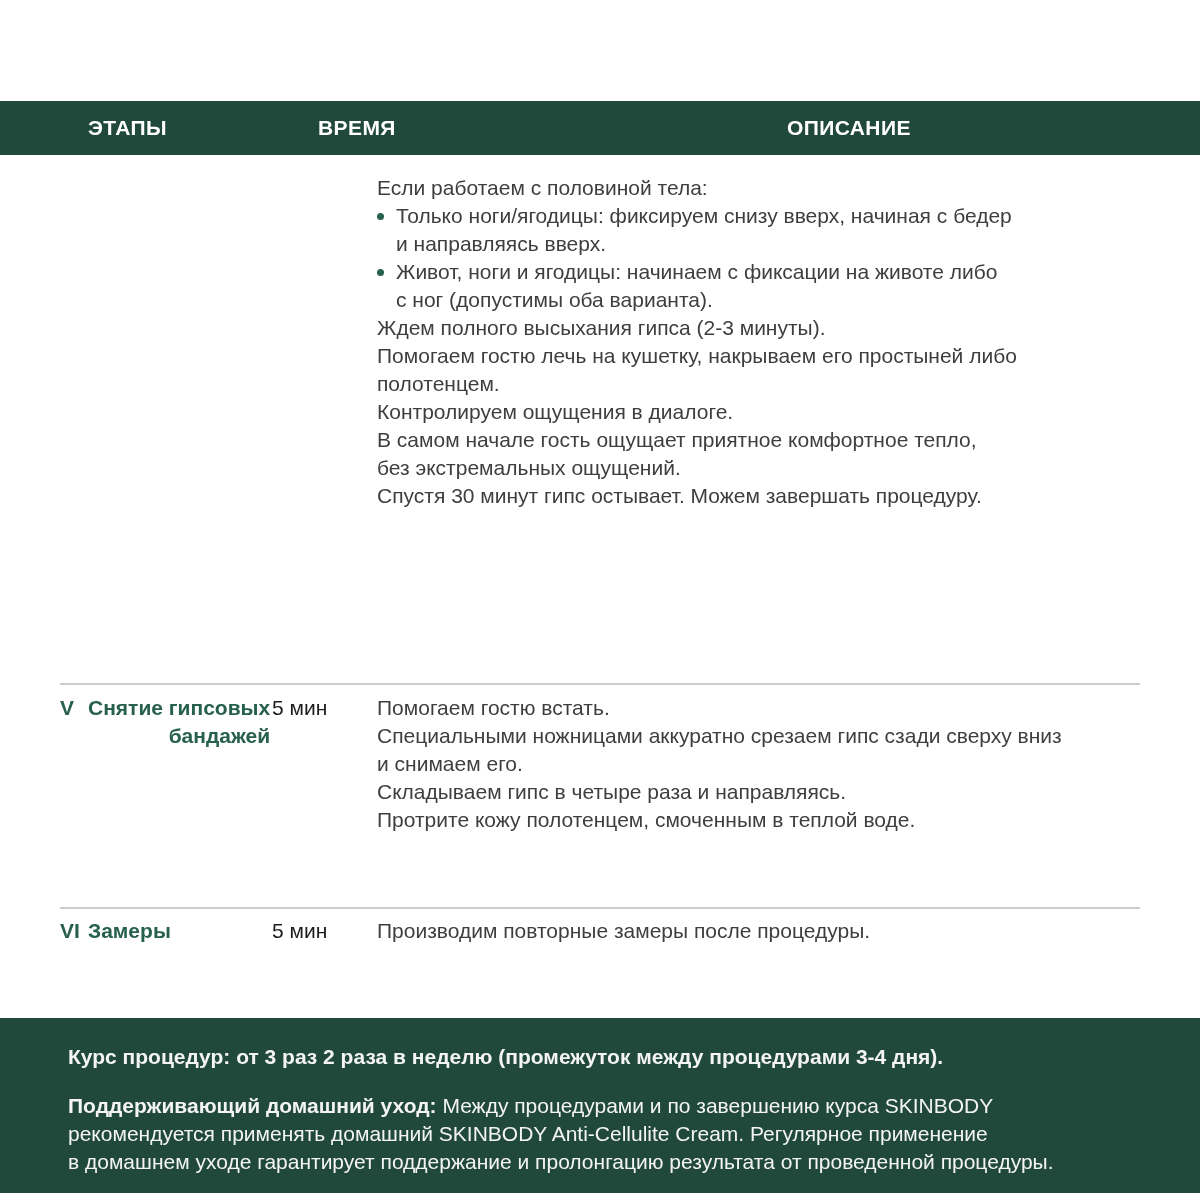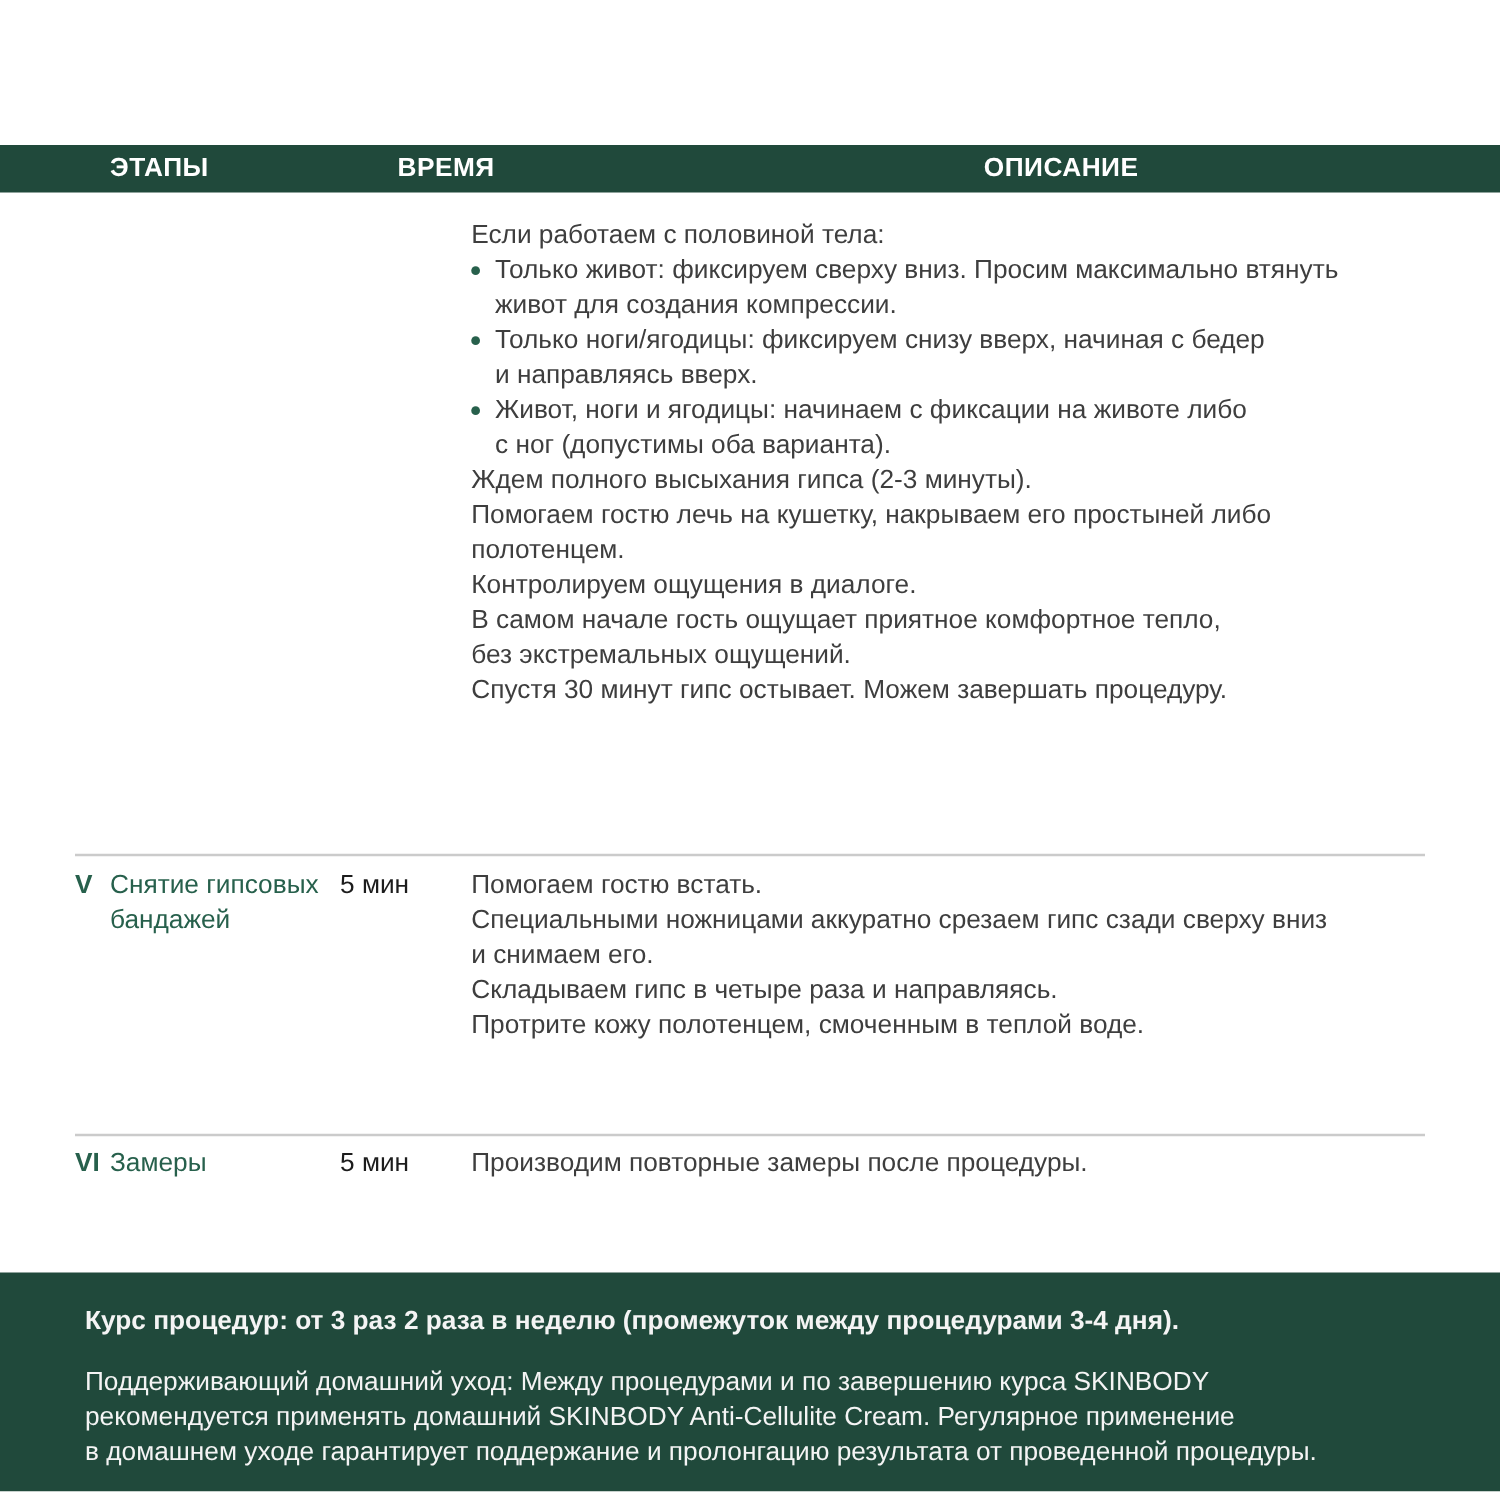--- a/index.html
+++ b/index.html
@@ -19,22 +19,22 @@
     height: 1200px;
     background: #ffffff;
     font-family: "Liberation Sans", sans-serif;
     color: var(--body-text);
     overflow: hidden;
   }
 
   
   .header-bar {
     position: absolute;
-    top: 116px; left: 0; right: 0;
-    height: 38px;
+    top: 101px; left: 0; right: 0;
+    height: 54px;
     background: var(--brand-green);
   }
   .header-bar .hlabel {
     position: absolute;
     top: 50%;
     transform: translateY(-50%);
     color: var(--header-text);
     font-weight: bold;
     font-size: 21px;
     letter-spacing: 0.4px;
@@ -65,23 +65,24 @@
     flex-shrink: 0;
   }
   .numeral {
     display: inline-block;
     width: 28px;
     flex-shrink: 0;
     font-weight: bold;
     color: var(--accent-green);
   }
   .stage-title {
-    font-weight: normal;
+    font-weight: bold;
     color: var(--accent-green);
     white-space: pre-line;
+    text-align: right;
   }
   .c2 {
     width: 105px;
     flex-shrink: 0;
     font-weight: normal;
     color: var(--time-text);
   }
   .c3 { flex: 1; padding-right: 64px; }
   .c3 > * + * { margin-top: 26px; }
   .para { margin: 0; white-space: pre-line; }
@@ -120,21 +121,21 @@
     height: 175px;
     background: var(--brand-green);
     color: var(--footer-text);
     padding: 25px 40px 0 68px;
     font-size: 21px;
     line-height: 28px;
   }
   .footer p { margin: 0; }
   .footer .course { font-weight: bold; }
   .footer .homecare { margin-top: 21px; white-space: pre-line; }
-  .footer .homecare b { font-weight: normal; }
+  .footer .homecare b { font-weight: bold; }
 </style>
 </head>
 <body>
 
 <div class="page">
 
   <div class="header-bar">
     <span class="hlabel h-stages">ЭТАПЫ</span>
     <span class="hlabel h-time">ВРЕМЯ</span>
     <span class="hlabel h-desc">ОПИСАНИЕ</span>
@@ -143,22 +144,20 @@
   <div id="rows">
       <div class="row row-0">
         <div class="c1">
           <span class="numeral"></span>
           <span class="stage-title"></span>
         </div>
         <div class="c2"></div>
         <div class="c3">
           <p class="para">Если работаем с половиной тела:</p>
           <ul class="bullets">
-            <li class="bullet">Только живот: фиксируем сверху вниз. Просим максимально втянуть
-живот для создания компрессии.</li>
             <li class="bullet">Только ноги/ягодицы: фиксируем снизу вверх, начиная с бедер
 и направляясь вверх.</li>
             <li class="bullet">Живот, ноги и ягодицы: начинаем с фиксации на животе либо
 с ног (допустимы оба варианта).</li>
           </ul>
           <p class="para">Ждем полного высыхания гипса (2-3 минуты).</p>
           <p class="para">Помогаем гостю лечь на кушетку, накрываем его простыней либо
 полотенцем.</p>
           <p class="para">Контролируем ощущения в диалоге.</p>
           <p class="para">В самом начале гость ощущает приятное комфортное тепло,

